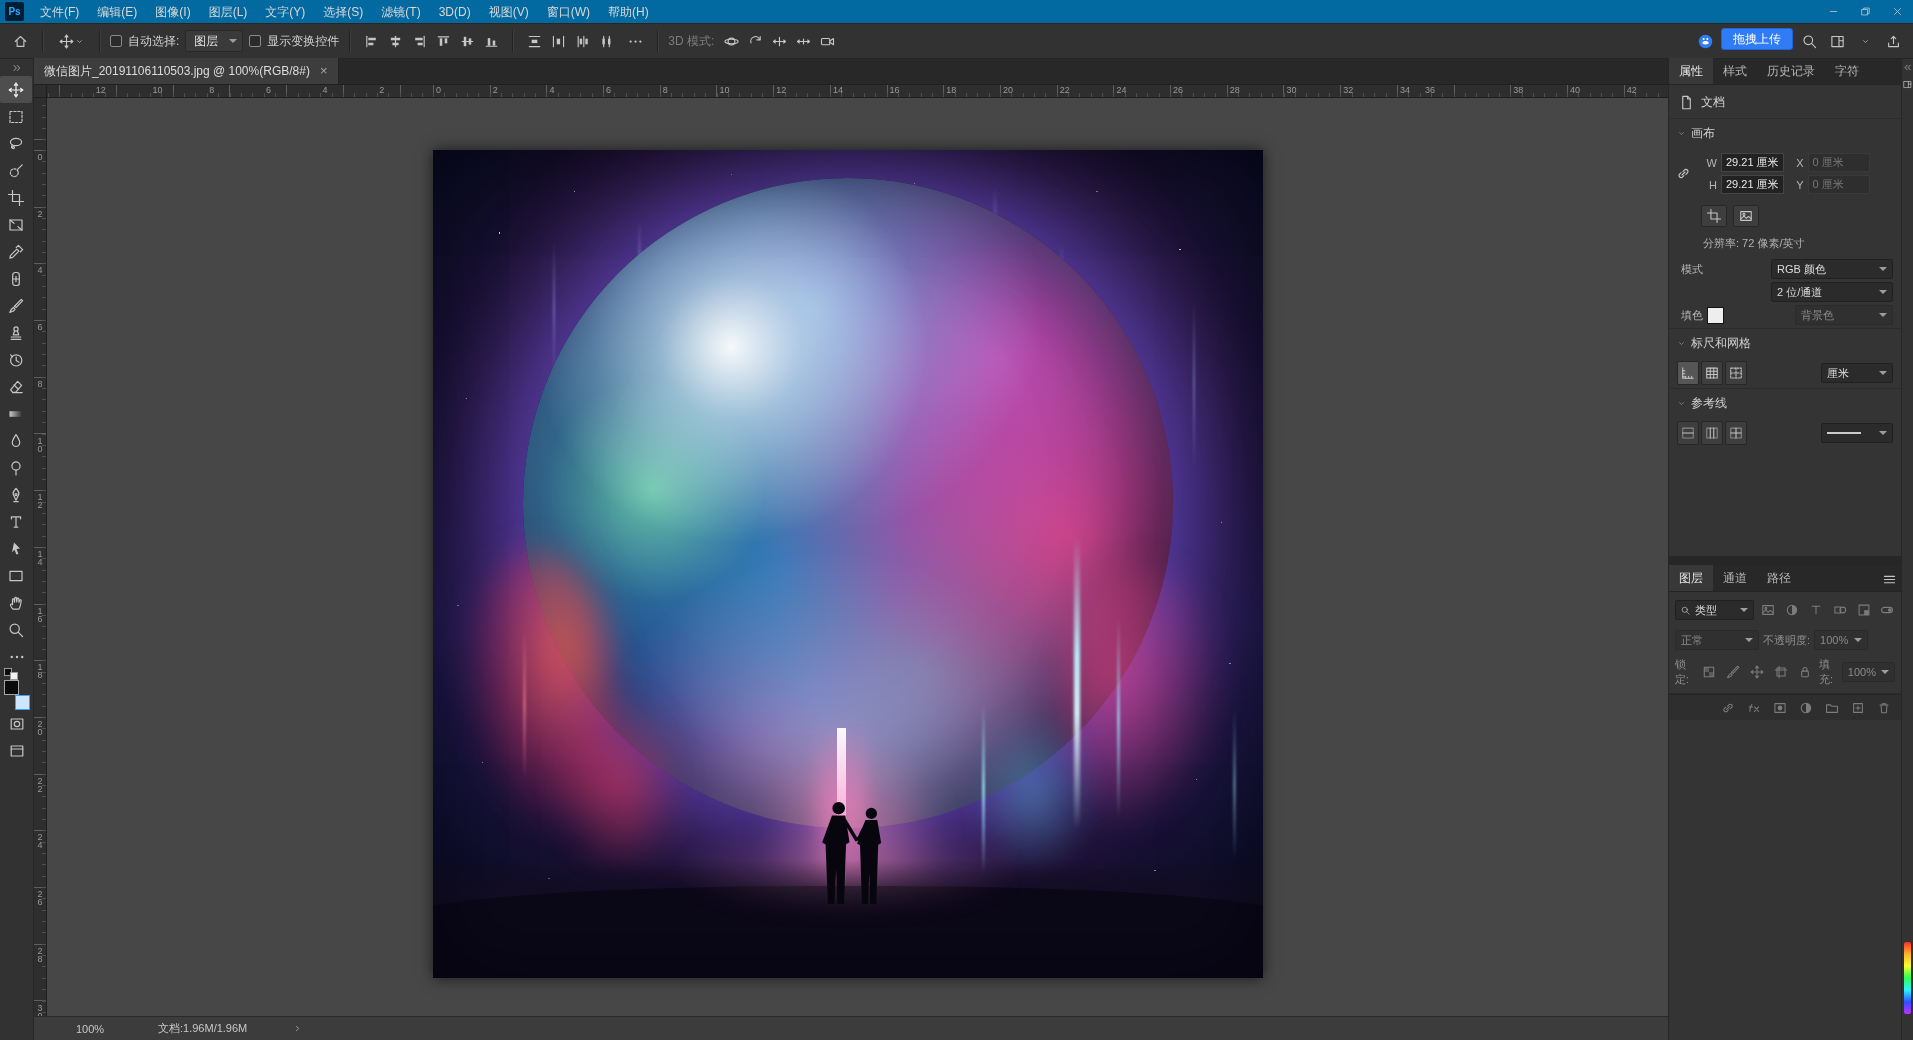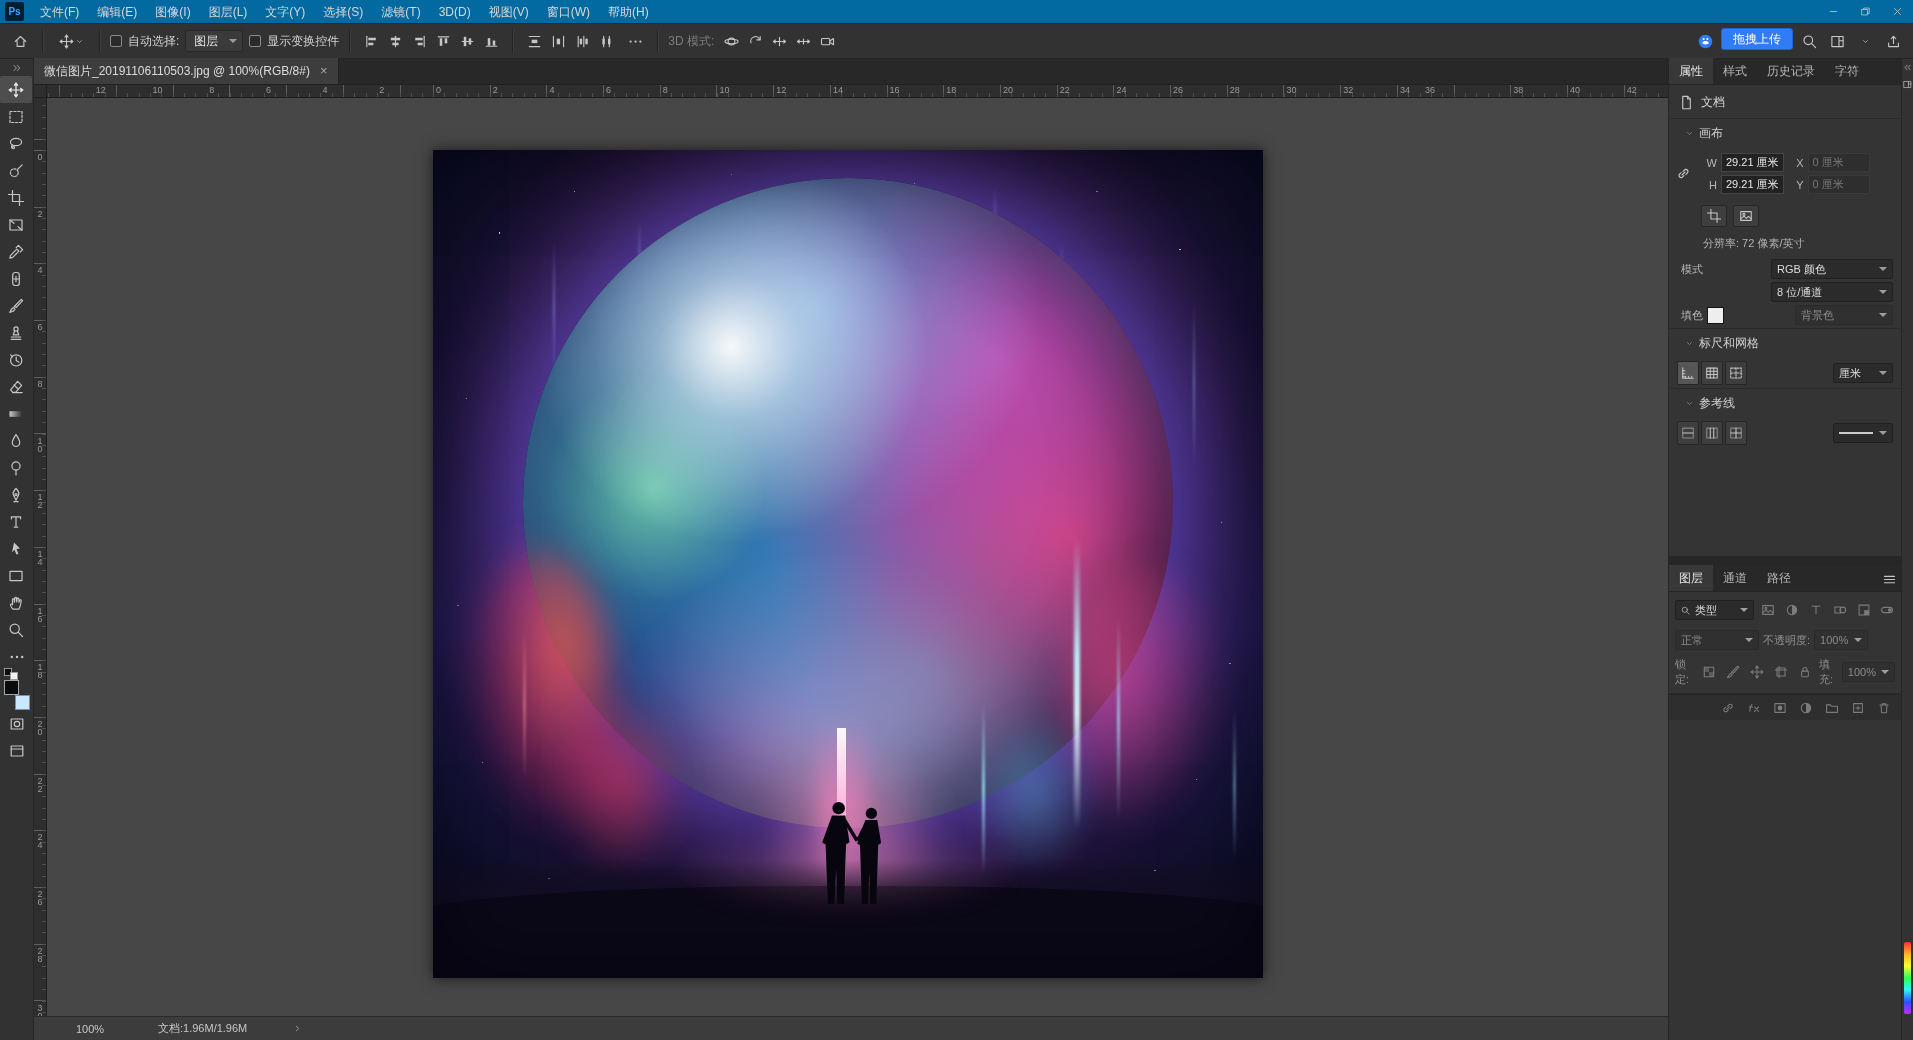--- a/index.html
+++ b/index.html
@@ -141,33 +141,33 @@
 
 
 .right-col{width:233px;flex:0 0 233px;background:#343434;border-left:1px solid #262626;display:flex;flex-direction:column}
 .ptabs{height:26px;background:#282828;display:flex;align-items:flex-end;flex:0 0 26px;border-bottom:1px solid #242424}
 .ptab{height:26px;line-height:26px;padding:0 10px;font-size:12px;color:#b4b4b4;white-space:nowrap}
 .ptab.active{background:#383838;color:#e5e5e5}
 .ptab-menu{margin-left:auto;margin-bottom:4px;margin-right:4px;color:#a8a8a8}
 .props-panel{height:497px;flex:0 0 497px;display:flex;flex-direction:column;background:#343434}
 .pbody{flex:1;padding-top:2px}
 .doc-row{display:flex;align-items:center;gap:7px;padding:7px 10px;font-size:12px;color:#d6d6d6}
-.sec-h{display:flex;align-items:center;gap:5px;padding:6px 16px;border-top:1px solid #2b2b2b;color:#d2d2d2;font-size:12px}
+.sec-h{display:flex;align-items:center;gap:5px;padding:6px 8px;border-top:1px solid #2b2b2b;color:#d2d2d2;font-size:12px}
 .sec-h .tiny{color:#9a9a9a}
 .canvas-grid{display:flex;padding:2px 6px 4px 4px}
 .linkcol{width:20px;display:flex;align-items:center;justify-content:center;color:#9a9a9a}
 .wh{flex:1}
 .prow{display:flex;align-items:center;gap:4px;margin:3px 8px}
 .lbl{min-width:16px;text-align:right;color:#b5b5b5;font-size:11px}
 .inp{background:#222;border:1px solid #454545;color:#e6e6e6;font-size:11px;height:19px;display:inline-flex;align-items:center;padding:0 4px;min-width:62px}
 .inp.dis{color:#767676;background:#2e2e2e;border-color:#3a3a3a}
 .sel{background:#2b2b2b;border:1px solid #202020;border-radius:2px;height:20px;display:inline-flex;align-items:center;padding:0 5px;font-size:11px;color:#dcdcdc;gap:5px}
 .sel::after{content:"";border:4px solid transparent;border-top-color:#9d9d9d;margin-left:auto;transform:translateY(2px)}
 .sel.dis{color:#8a8a8a;background:#303030;border-color:#2a2a2a}
-.w120{width:122px}.w96{width:98px}.w84{width:84px}.w70{width:60px}.w54{width:54px}
+.w120{width:122px}.w96{width:98px}.w84{width:84px}.w70{width:72px}.w54{width:54px}
 .crop-btn-row{display:flex;gap:6px;padding:4px 8px 4px 32px}
 .ibtn{width:26px;height:22px;background:#3e3e3e;border:1px solid #262626;border-radius:2px;display:inline-flex;align-items:center;justify-content:center;color:#c2c2c2}
 .ibtn .ic{width:14px;height:14px}
 .res{padding:5px 8px 5px 34px;font-size:11px;color:#b2b2b2}
 .mlauto{margin-left:auto}
 .swatch{width:17px;height:17px;background:#eee;border:1px solid #141414;display:inline-block}
 .line-sample{width:34px;border-top:2px solid #cacaca;display:inline-block}
 .panel-gap{height:10px;background:#262626;flex:0 0 10px}
 .layers-panel{flex:1;display:flex;flex-direction:column;background:#343434;min-height:0}
 .filter-row{display:flex;align-items:center;gap:3px;padding:6px 6px 4px 6px}
@@ -731,21 +731,21 @@
           <div class="res">分辨率: 72 像素/英寸</div>
           <div class="prow">
             <span class="lbl" style="min-width:26px">模式</span>
             <span class="sel w120 mlauto">
                 <span>RGB 颜色</span>
               </span>
           </div>
           <div class="prow">
             <span class="lbl" style="min-width:26px"></span>
             <span class="sel w120 mlauto">
-                <span>8 位/通道</span>
+                <span>2 位/通道</span>
               </span>
           </div>
           <div class="prow">
             <span class="lbl" style="min-width:26px">填色</span>
             <span class="swatch"></span>
             <span class="sel dis w96 mlauto">
                 <span>背景色</span>
               </span>
           </div>
           <div class="sec-h">

